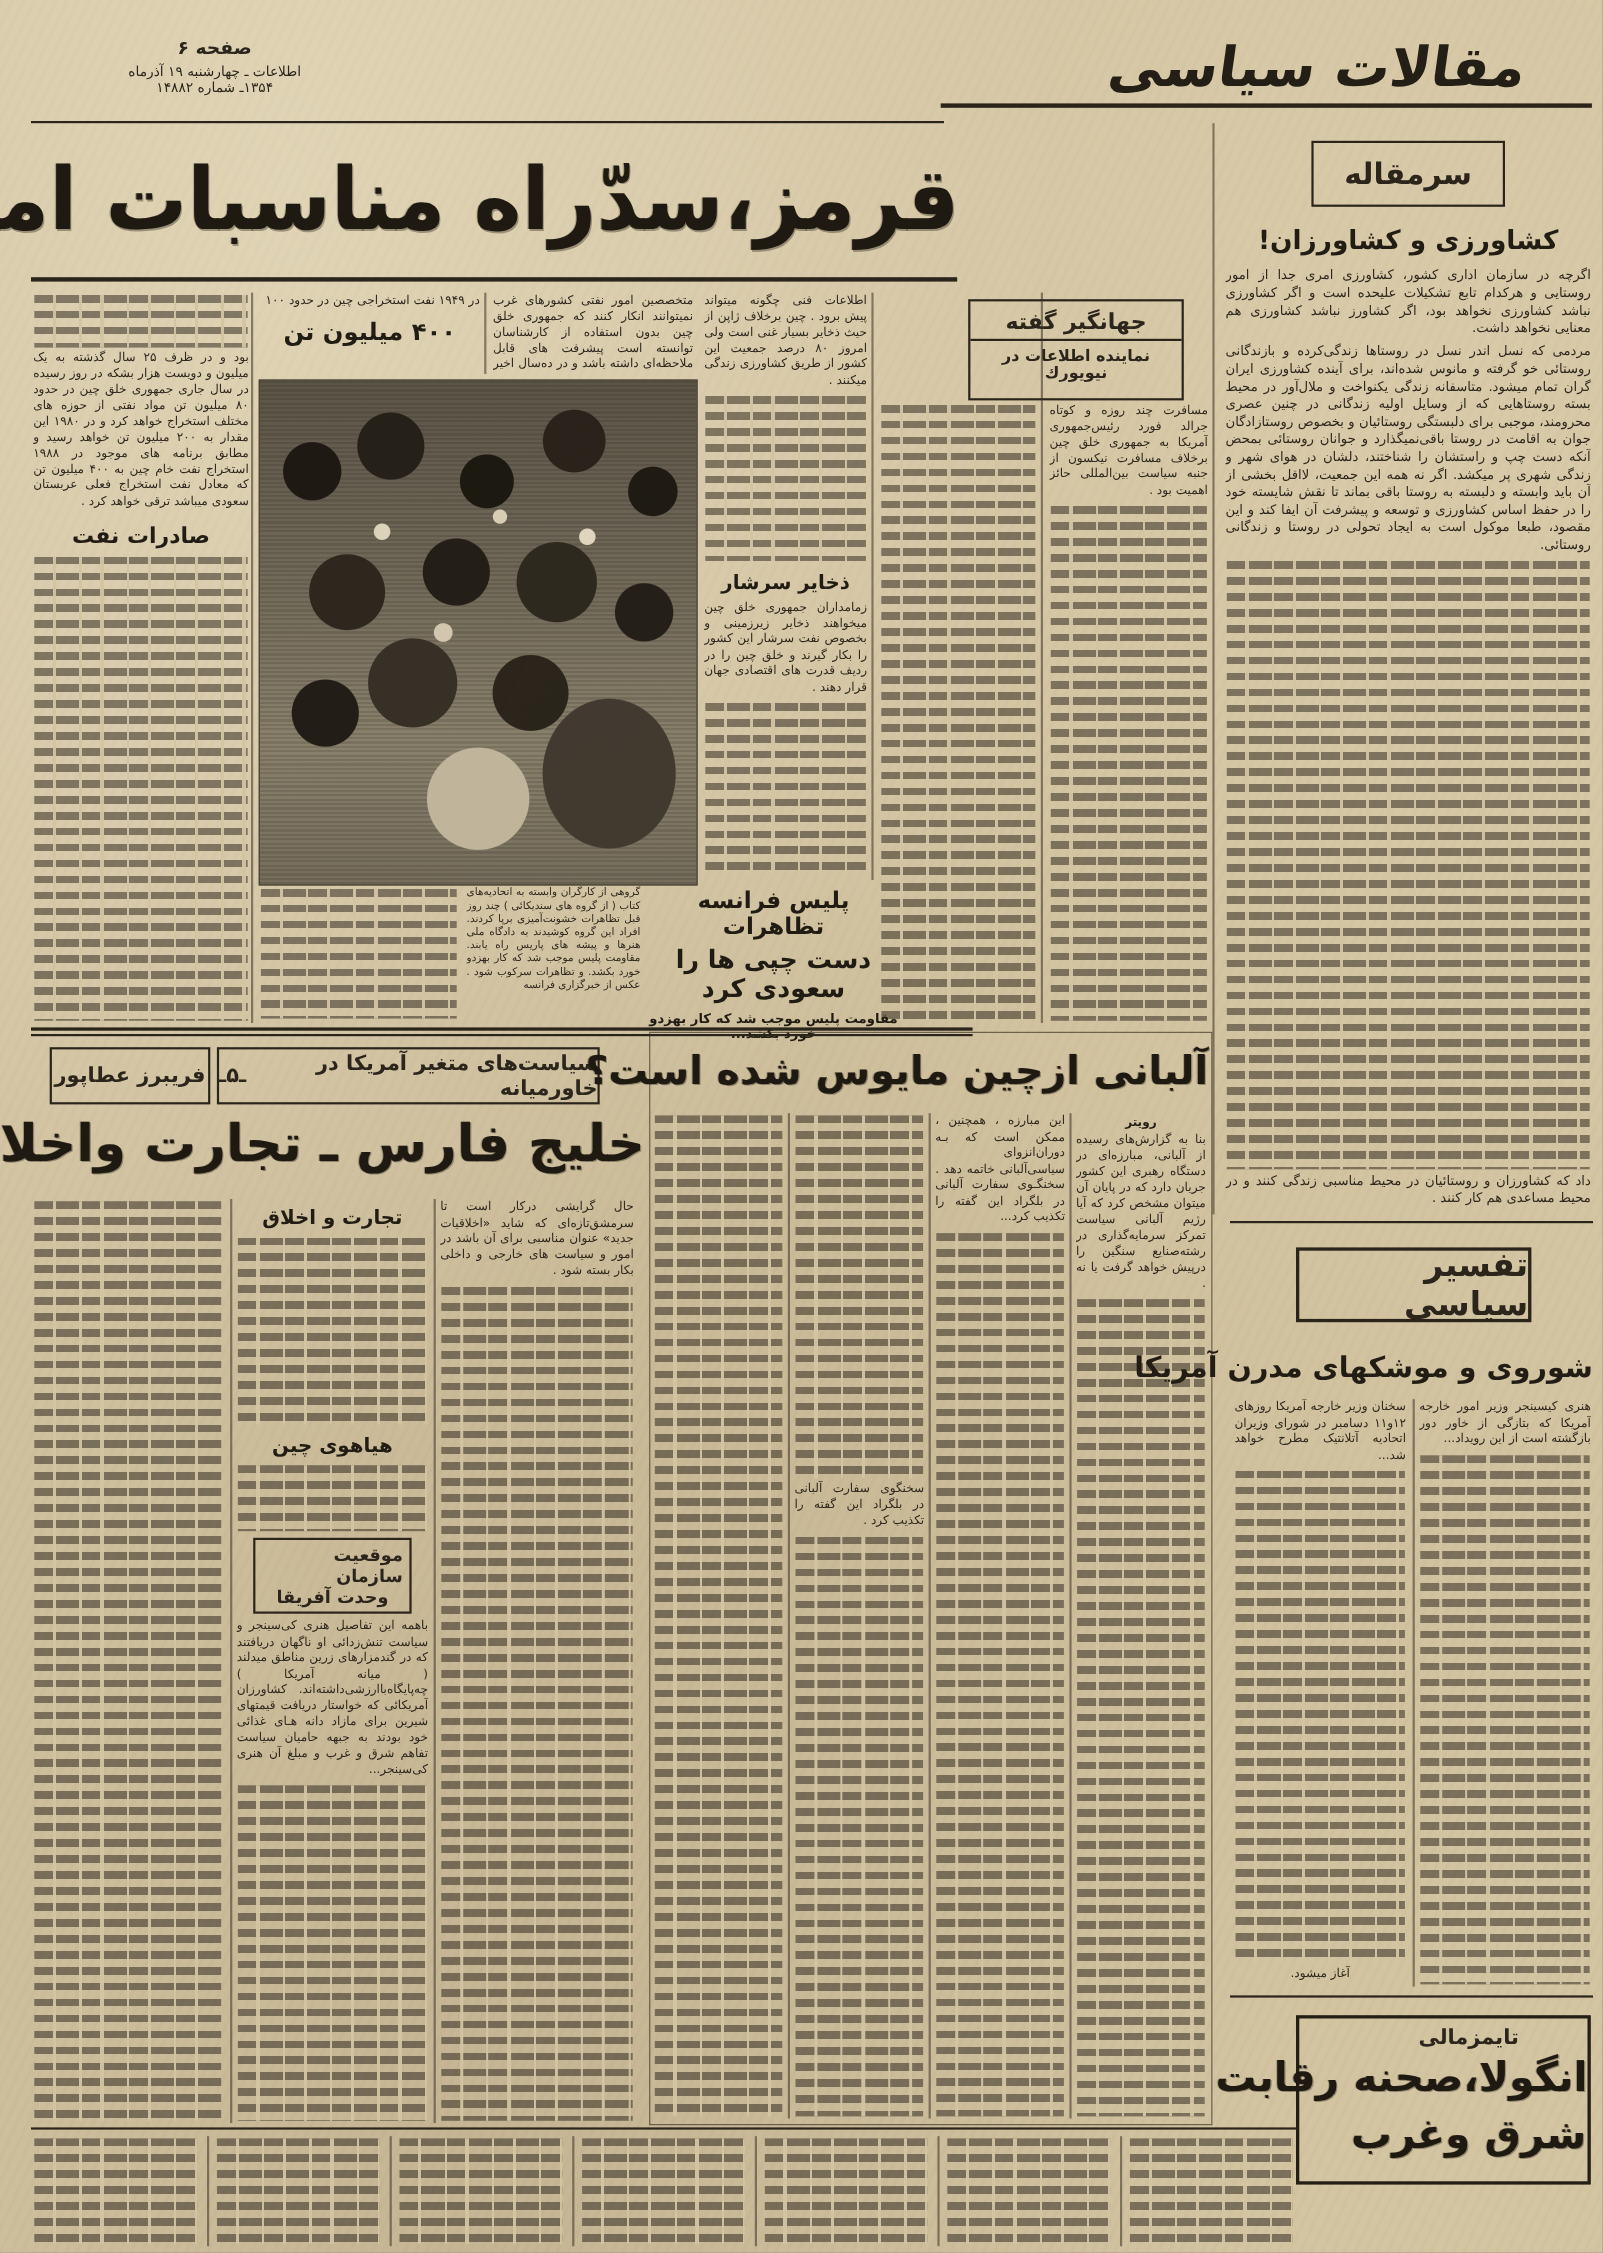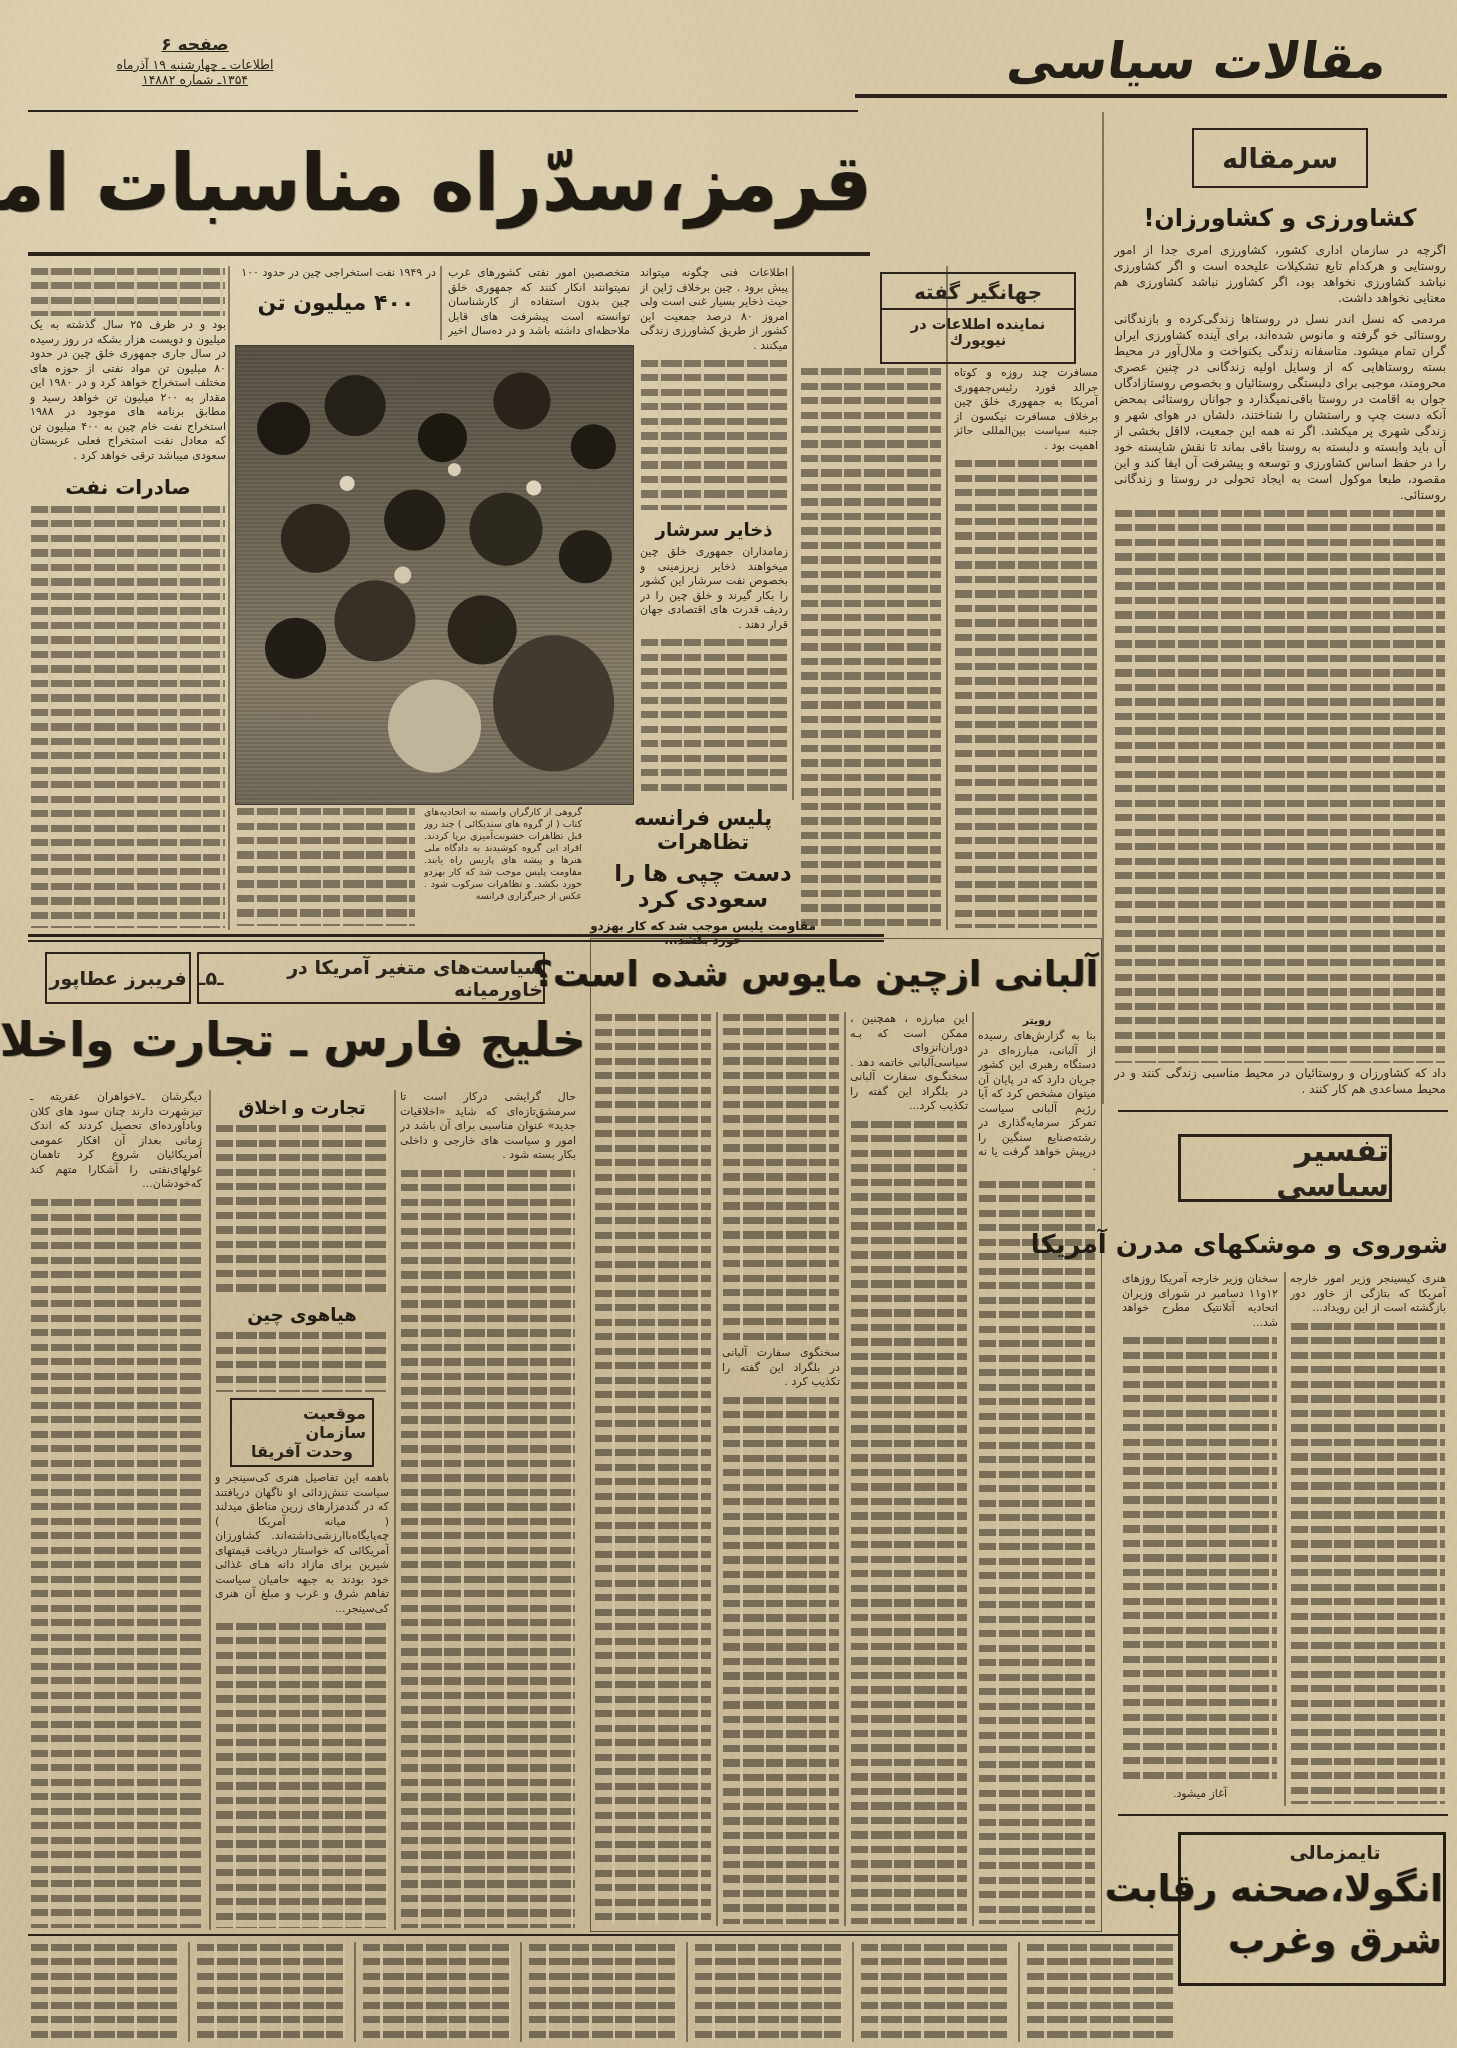--- a/index.html
+++ b/index.html
@@ -54,21 +54,21 @@
       repeating-linear-gradient(0deg, rgba(18,14,9,.14) 0 2px, transparent 2px 4px),
       linear-gradient(180deg,#544e42 0%,#6b6455 40%,#847b69 72%,#6f6758 100%);}
   .masthead{font-size:50px;font-weight:900;transform:skewX(-8deg);letter-spacing:-2px;}
   .cap-b{font-weight:bold;text-align:center;color:#211c13;}
 </style>
 </head>
 <body>
 
 <div id="canvas">
 
-  <div class="abs center" style="left:55px;top:34px;width:280px;text-decoration:underline;">
+  <div class="abs center" style="left:55px;top:34px;width:280px;">
     <div style="font-size:17px;font-weight:bold;">صفحه ۶</div>
     <div style="font-size:12.5px;margin-top:3px;">اطلاعات ـ چهارشنبه ۱۹ آذرماه</div>
     <div style="font-size:12.5px;">۱۳۵۴ـ شماره ۱۴۸۸۲</div>
   </div>
   <div class="abs masthead ink" style="right:70px;top:32px;">مقالات سیاسی</div>
   <div class="rule" style="left:855px;top:94px;width:592px;height:4px;"></div>
   <div class="rule" style="left:28px;top:110px;width:830px;height:2px;"></div>
 
   <div class="abs hl nowrap center" style="left:20px;top:112px;width:852px;font-size:74px;line-height:140px;transform:scaleY(1.06);">قرمز،سدّراه مناسبات امریکاوچین</div>
   <div class="rule" style="left:28px;top:252px;width:842px;height:4px;"></div>
@@ -158,21 +158,20 @@
     <div class="lines" style="flex:0 0 60px;"></div>
     <div class="boxed" style="flex-direction:column;width:128px;padding:4px 6px;margin:4px auto;font-size:16px;font-weight:bold;">
       <span>موقعیت سازمان</span>
       <span>وحدت آفریقا</span>
     </div>
     <p>باهمه این تفاصیل هنری کی‌سینجر و سیاست تنش‌زدائی او ناگهان دریافتند که در گندمزارهای زرین مناطق میدلند ( میانه آمریکا ) چه‌پایگاه‌باارزشی‌داشته‌اند. کشاورزان آمریکائی که خواستار دریافت قیمتهای شیرین برای مازاد دانه هـای غذائی خود بودند به جبهه حامیان سیاست تفاهم شرق و غرب و مبلغ آن هنری کی‌سینجر...</p>
     <div class="lines"></div>
   </div>
   <div class="vr" style="left:209px;top:1090px;height:840px;"></div>
   <div class="col" style="left:30px;top:1090px;width:172px;height:840px;">
-    <p>دیگرشان ـ۷خواهران عفریته ـ تیزشهرت دارند چنان سود های کلان وبادآورده‌ای تحصیل کردند که اندک زمانی بعداز آن افکار عمومی آمریکائیان شروع کرد تاهمان غولهای‌نفتی را آشکارا متهم کند که‌خودشان...</p>
     <div class="lines"></div>
   </div>
 
   <div class="abs" style="left:590px;top:938px;width:510px;height:992px;border:1.5px solid rgba(50,43,32,.7);"></div>
   <div class="abs hl nowrap center" style="left:592px;top:946px;width:506px;font-size:36px;line-height:56px;">آلبانی ازچین مایوس شده است؟</div>
 
   <div class="col" style="left:978px;top:1012px;width:118px;height:914px;">
     <div class="sh" style="font-size:11px;margin:2px 0;">رویتر</div>
     <p>بنا به گزارش‌های رسیده از آلبانی، مبارزه‌ای در دستگاه رهبری این کشور جریان دارد که در پایان آن میتوان مشخص کرد که آیا رژیم آلبانی سیاست تمرکز سرمایه‌گذاری در رشته‌صنایع سنگین را درپیش خواهد گرفت یا نه .</p>
     <div class="lines"></div>

